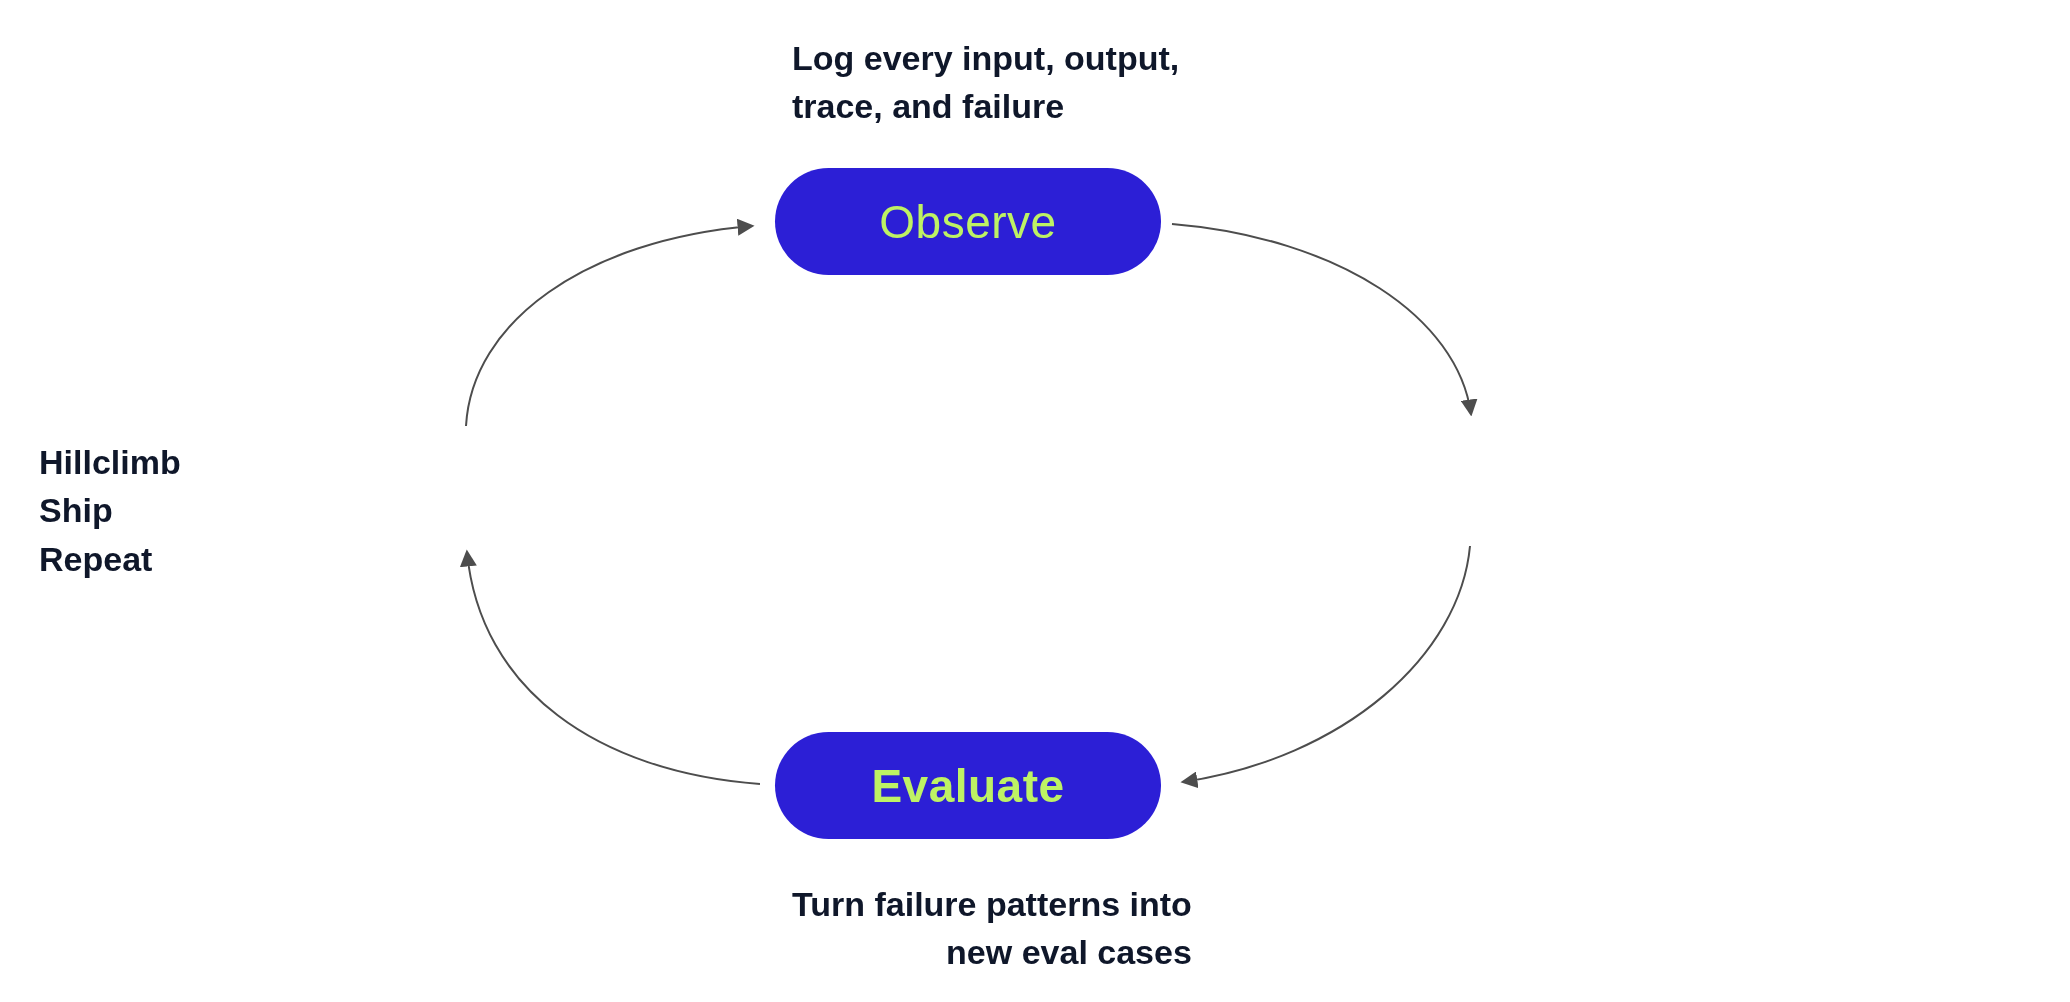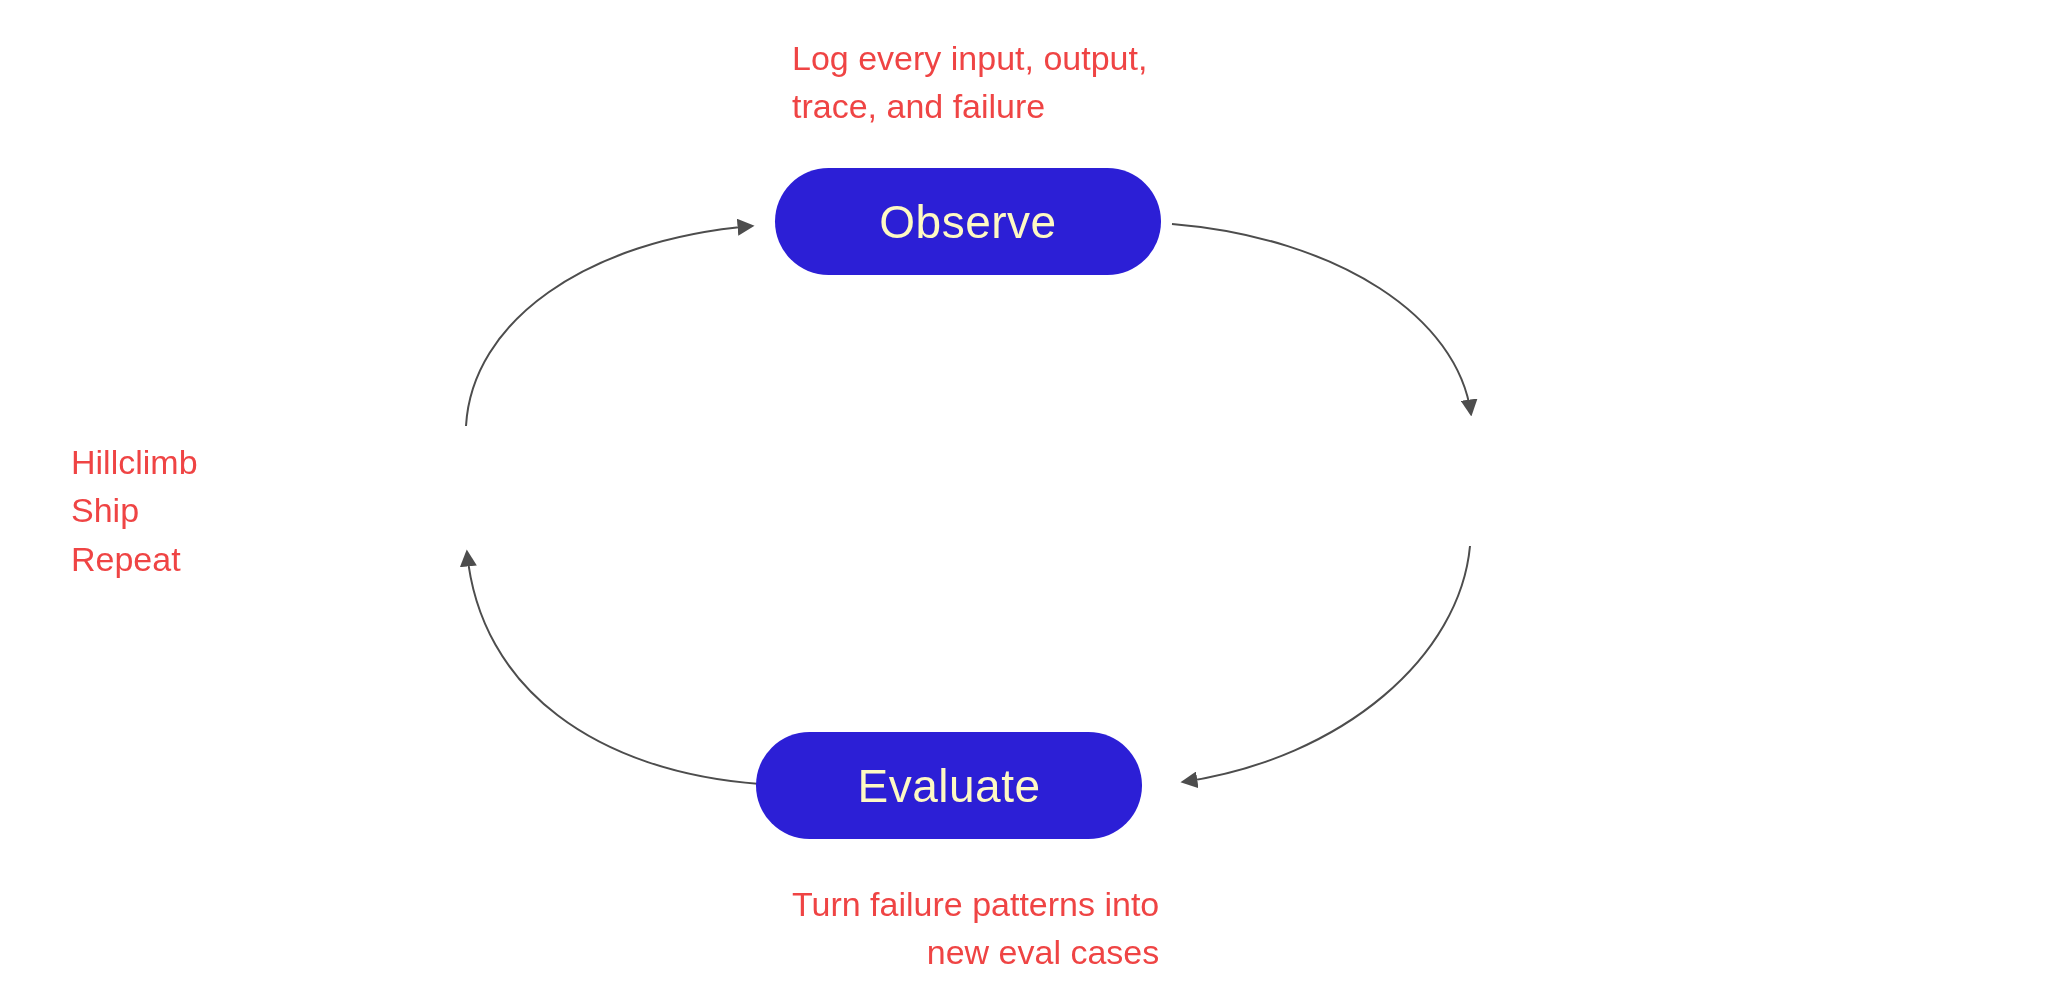--- a/index.html
+++ b/index.html
@@ -22,41 +22,41 @@
     height: 1002px;
   }
   .pill {
     position: absolute;
     width: 386px;
     height: 107px;
     border-radius: 56px;
     display: flex;
     align-items: center;
     justify-content: center;
-    color: #fef9c3;
+    color: #bef264;
     font-size: 46px;
     font-weight: 500;
     letter-spacing: 0.5px;
   }
   .pill-observe  { left: 775px;  top: 168px; }
   .pill-analyze  { left: 1280px; top: 431px; }
   .pill-improve  { left: 272px;  top: 431px; }
-  .pill-evaluate { left: 756px;  top: 732px; }
+  .pill-evaluate { left: 775px;  top: 732px; font-weight: bold; }
 
   .annotation {
     position: absolute;
-    color: #ef4444;
+    color: #0f172a;
     font-size: 34px;
     line-height: 1.42;
     white-space: pre-line;
-    font-weight: 400;
+    font-weight: 700;
   }
   .annotation-observe  { left: 792px;  top: 34px; }
   .annotation-analyze  { left: 1716px; top: 438px; }
-  .annotation-improve  { left: 71px;   top: 438px; }
+  .annotation-improve  { left: 39px;   top: 438px; }
   .annotation-evaluate { left: 792px;  top: 880px; text-align: right; }
 </style>
 </head>
 <body>
 
 <div class="canvas">
 
   <svg class="arrow-layer" viewBox="0 0 2070 1002">
     <defs>
       <marker id="arrowhead" viewBox="0 0 10 10" refX="8.5" refY="5" markerWidth="8.5" markerHeight="8.5" orient="auto-start-reverse">

